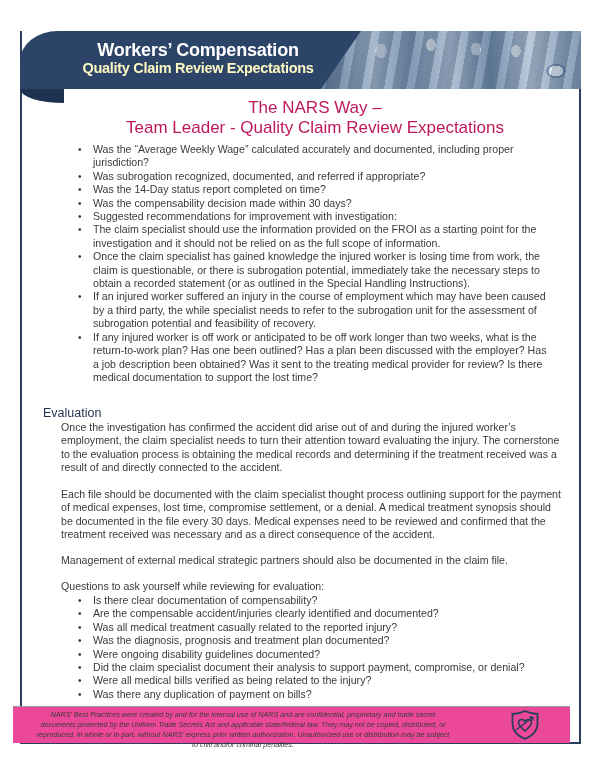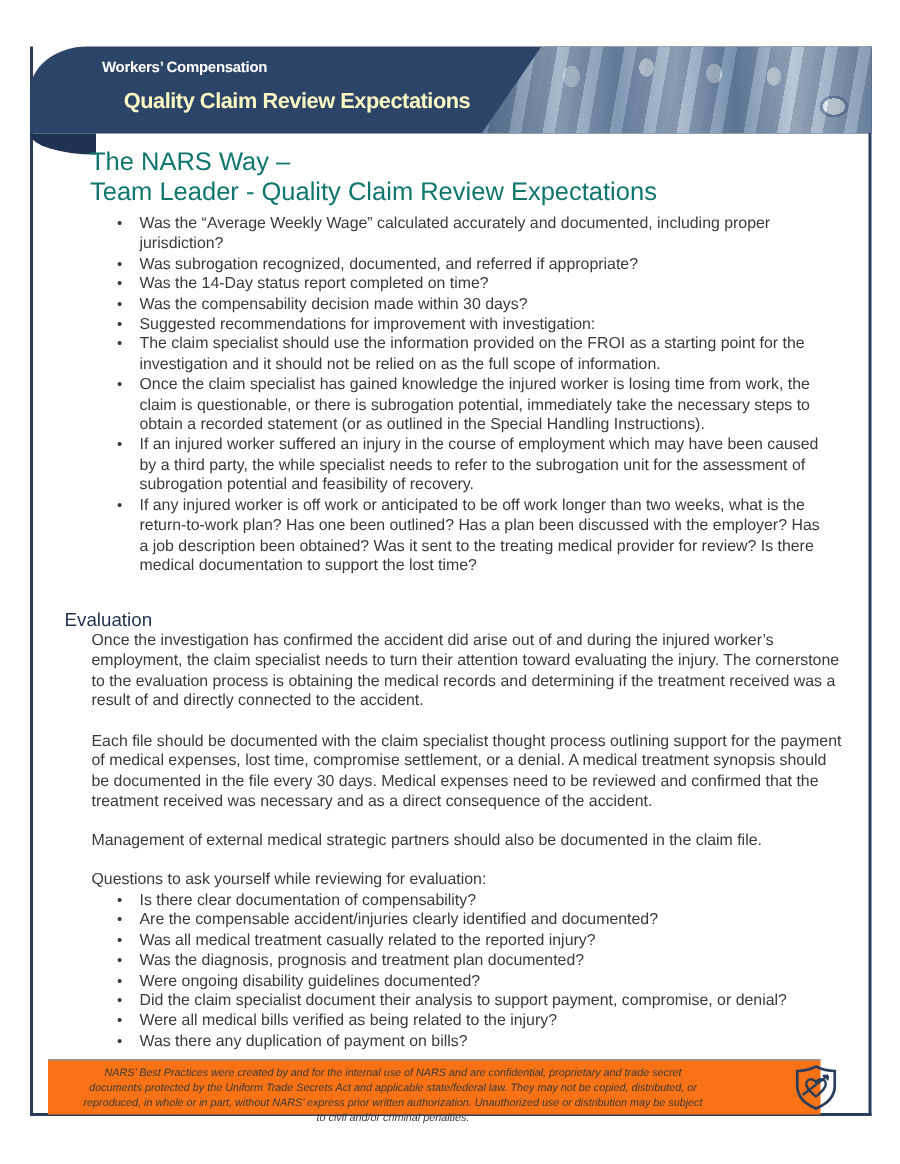--- a/index.html
+++ b/index.html
@@ -29,51 +29,51 @@
         radial-gradient(ellipse 13px 16px at 155px 18px, #c0cddb 0 40%, transparent 41%),
         radial-gradient(ellipse 12px 15px at 195px 20px, #dbe3ec 0 40%, transparent 41%),
         linear-gradient(90deg, #5d7796 0%, #9fb3c8 20%, #7891ae 35%, #a9bbcf 50%, #6c87a6 65%, #b4c4d6 80%, #7d96b2 100%);
       clip-path: polygon(40px 0, 100% 0, 100% 100%, 0 100%);
     }
     .banner-photo::before {
       content: ""; position: absolute; left: 0; top: 0; width: 100%; height: 100%;
       background: repeating-linear-gradient(100deg, rgba(30,50,80,0.25) 0 6px, rgba(255,255,255,0.08) 6px 14px, rgba(20,40,70,0.2) 14px 22px);
     }
     .banner-title {
-      position: absolute; left: 48px; top: 9px; width: 260px; text-align: left;
-      color: #ffffff; font-size: 10px; font-weight: bold; letter-spacing: -0.2px;
+      position: absolute; left: 48px; top: 9px; width: 260px; text-align: center;
+      color: #ffffff; font-size: 18px; font-weight: bold; letter-spacing: -0.2px;
     }
     .banner-subtitle {
       position: absolute; left: 48px; top: 29px; width: 260px; text-align: center;
       color: #fef9c3; font-size: 14.5px; font-weight: bold; letter-spacing: -0.3px;
     }
 
     .doc-title {
-      position: absolute; left: 60px; top: 98px; width: 510px; 
-      color: #0f766e; font-size: 17px; line-height: 20px;
+      position: absolute; left: 60px; top: 98px; width: 510px; text-align: center;
+      color: #be185d; font-size: 17px; line-height: 20px;
     }
 
     ul.plain { list-style: none; margin: 0; padding: 0; }
     ul.plain li { position: relative; font-size: 10.6px; line-height: 13.4px; color: #3a3a3a; }
     ul.plain li::before { content: "\2022"; position: absolute; left: -15px; top: 0; color: #3a3a3a; font-size: 10px; }
 
     .list-top { position: absolute; left: 93px; top: 143px; width: 460px; }
 
     .eval-heading {
       position: absolute; left: 43px; top: 406px; color: #1f3150; font-size: 12.5px; font-weight: normal;
     }
     .para { position: absolute; left: 61px; width: 500px; font-size: 10.6px; line-height: 13.4px; color: #3a3a3a; margin: 0; }
     .p1 { top: 421px; }
     .p2 { top: 488px; }
     .p3 { top: 554px; }
     .p4 { top: 580px; }
     .list-eval { position: absolute; left: 93px; top: 594px; width: 470px; }
 
     .footer {
-      position: absolute; left: 32px; top: 706px; width: 515px; height: 36px; background: #f97316;
+      position: absolute; left: 13px; top: 706px; width: 557px; height: 36px; background: #ec4899;
       border-top: 1px solid #9a9a9a;
     }
     .footer-text {
       position: absolute; left: 20px; top: 3px; width: 420px; text-align: center;
       font-size: 7.2px; line-height: 10px; font-style: italic; color: #3a3a3a;
     }
     .footer-logo { position: absolute; left: 496px; top: 2px; width: 32px; height: 32px; }
   </style>
 </head>
 <body>

